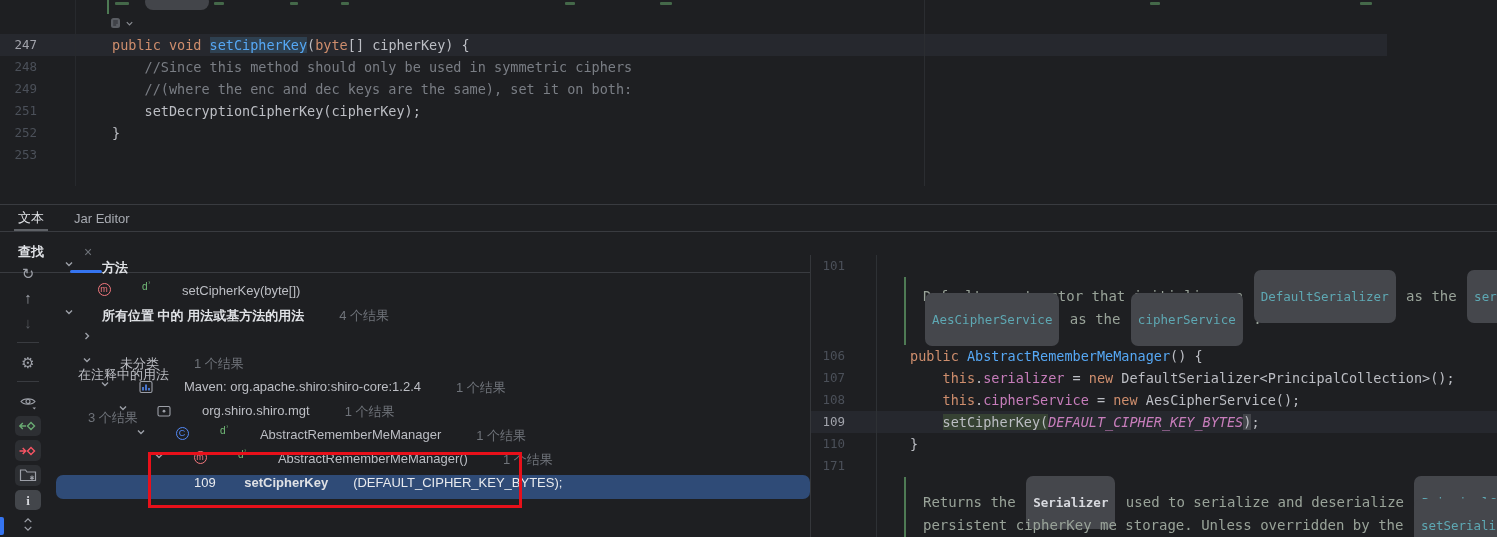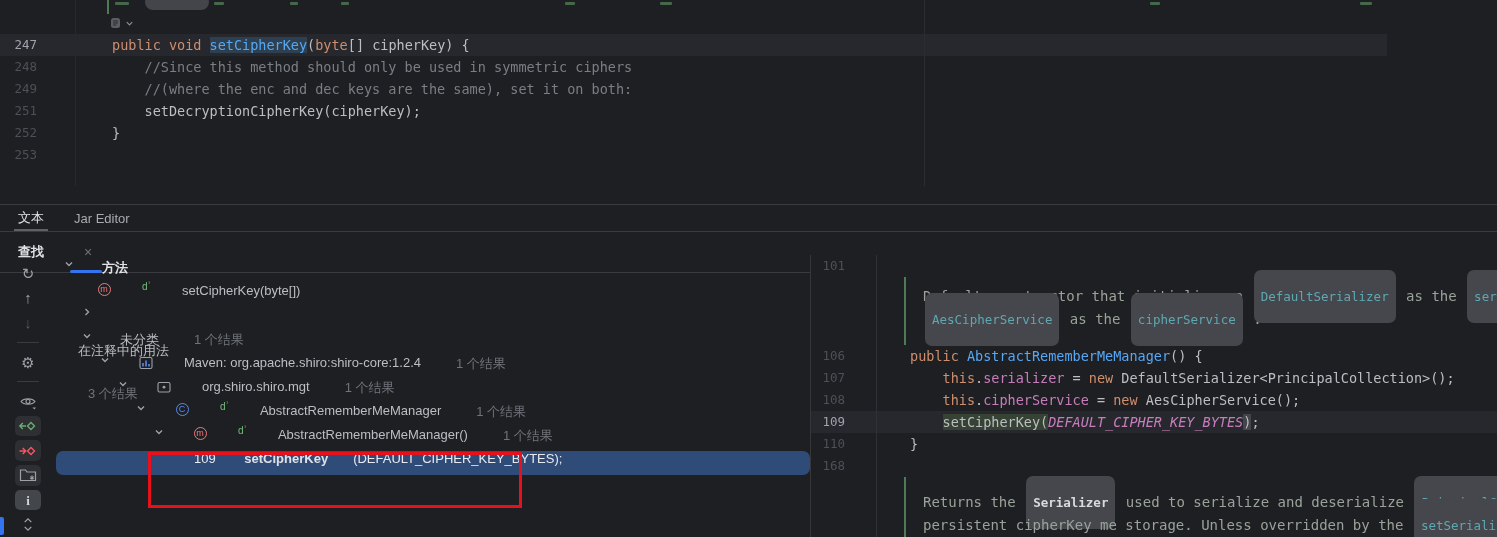--- a/index.html
+++ b/index.html
@@ -189,20 +189,23 @@
         <path d="M3.5 6.5L7 3L10.5 6.5"></path>
         <path d="M3.5 11.5L7 15l3.5-3.5"></path>
       </svg>
     </div>
   </div>
 <div id="tree">
     <div class="trow" style="padding-left: 4px;"><span class="chev"><svg width="10" height="10" viewBox="0 0 10 10" fill="none" stroke="#9da0a8" stroke-width="1.4">
           <path d="M2 3.5L5 6.5L8 3.5"></path>
         </svg></span><span class="bold">方法</span></div>
     <div class="trow" style="padding-left: 40px;"><span class="ticon"><span class="cicon m">m</span></span><span class="dbadge">dʾ</span><span>setCipherKey(byte[])</span></div>
+    <div class="trow" style="padding-left: 4px;"><span class="chev"><svg width="10" height="10" viewBox="0 0 10 10" fill="none" stroke="#9da0a8" stroke-width="1.4">
+          <path d="M2 3.5L5 6.5L8 3.5"></path>
+        </svg></span><span class="bold">所有位置 中的 用法或基方法的用法</span><span class="count">4 个结果</span></div>
     <div class="trow" style="padding-left: 22px; flex-direction: column;"><span class="chev"><svg width="10" height="10" viewBox="0 0 10 10" fill="none" stroke="#9da0a8" stroke-width="1.4">
           <path d="M3.5 2L6.5 5L3.5 8"></path>
         </svg></span><span>在注释中的用法</span><span class="count">3 个结果</span></div>
     <div class="trow" style="padding-left: 22px;"><span class="chev"><svg width="10" height="10" viewBox="0 0 10 10" fill="none" stroke="#9da0a8" stroke-width="1.4">
           <path d="M2 3.5L5 6.5L8 3.5"></path>
         </svg></span><span>未分类</span><span class="count">1 个结果</span></div>
     <div class="trow" style="padding-left: 40px;"><span class="chev"><svg width="10" height="10" viewBox="0 0 10 10" fill="none" stroke="#9da0a8" stroke-width="1.4">
           <path d="M2 3.5L5 6.5L8 3.5"></path>
         </svg></span><span class="ticon"><svg width="16" height="16" viewBox="0 0 16 16">
           <rect x="2" y="2.5" width="12" height="11" rx="1.5" fill="none" stroke="#9da0a8" stroke-width="1.1"></rect>
@@ -230,21 +233,21 @@
       <div class="pv-row"><span class="pv-gut">101</span><span class="pv-code"></span></div>
       <div class="docblock">
         <div class="docline"><span>Default constructor that initializes a </span><span class="chip">DefaultSerializer</span><span> as the </span><span class="chip">serializer</span></div>
         <div class="docline"><span class="chip">AesCipherService</span><span> as the </span><span class="chip">cipherService</span><span> .</span></div>
       </div>
       <div class="pv-row"><span class="pv-gut">106</span><span class="pv-code"><span class="tok s-k">public </span><span class="tok s-d">AbstractRememberMeManager</span><span class="tok s-t">() {</span></span></div>
       <div class="pv-row"><span class="pv-gut">107</span><span class="pv-code"><span class="tok s-t">    </span><span class="tok s-k">this</span><span class="tok s-t">.</span><span class="tok s-f">serializer</span><span class="tok s-t"> = </span><span class="tok s-k">new </span><span class="tok s-t">DefaultSerializer&lt;PrincipalCollection&gt;();</span></span></div>
       <div class="pv-row"><span class="pv-gut">108</span><span class="pv-code"><span class="tok s-t">    </span><span class="tok s-k">this</span><span class="tok s-t">.</span><span class="tok s-f">cipherService</span><span class="tok s-t"> = </span><span class="tok s-k">new </span><span class="tok s-t">AesCipherService();</span></span></div>
       <div class="pv-row hl"><span class="pv-gut">109</span><span class="pv-code"><span class="tok s-t">    </span><span class="tok s-t bg-write">setCipherKey(</span><span class="tok s-C">DEFAULT_CIPHER_KEY_BYTES</span><span class="tok s-t bg-brace">)</span><span class="tok s-t">;</span></span></div>
       <div class="pv-row"><span class="pv-gut">110</span><span class="pv-code"><span class="tok s-t">}</span></span></div>
-      <div class="pv-row"><span class="pv-gut">168</span><span class="pv-code"></span></div>
+      <div class="pv-row"><span class="pv-gut">171</span><span class="pv-code"></span></div>
       <div class="docblock" style="padding-top: 14px;">
         <div class="docline"><span>Returns the </span><span class="chip strong">Serializer</span><span> used to serialize and deserialize </span><span class="chip">PrincipalCollection</span></div>
         <div class="docline"><span>persistent cipherKey me storage. Unless overridden by the </span><span class="chip">setSerializer</span></div>
       </div>
     </div>
 </div>
 
 <div id="red-box"></div>
 <div id="stripe-indicator"></div>
 

